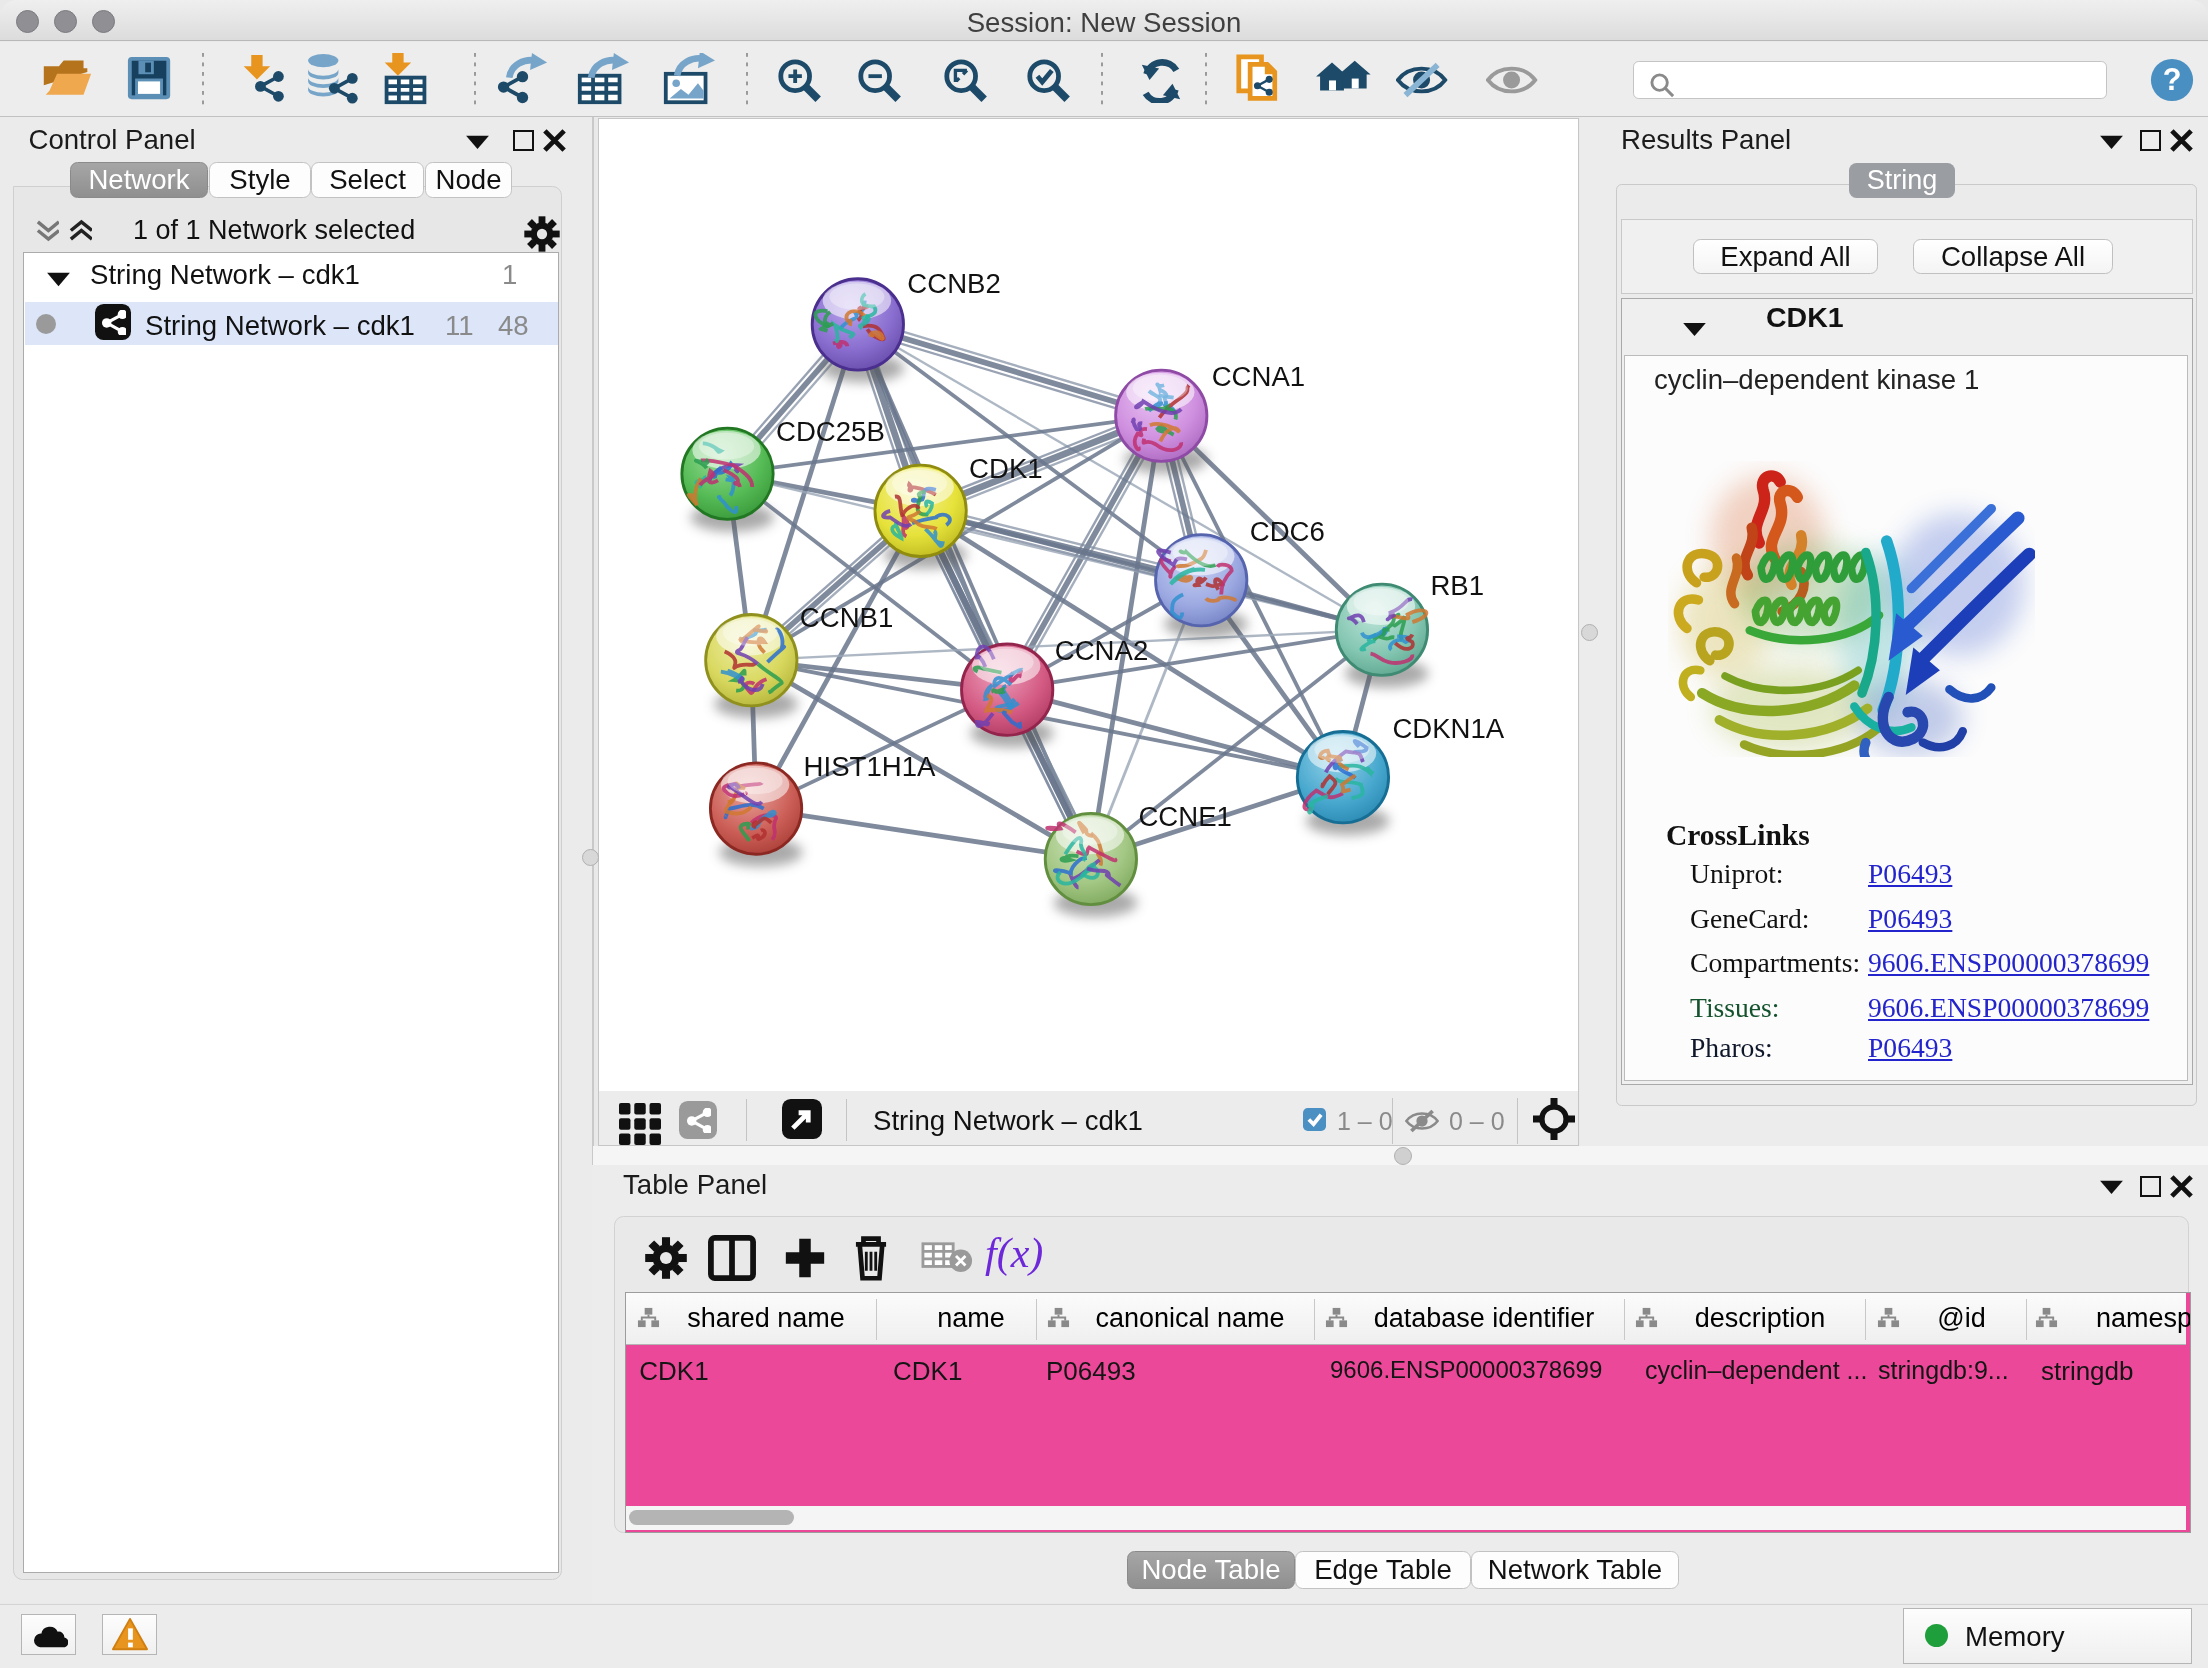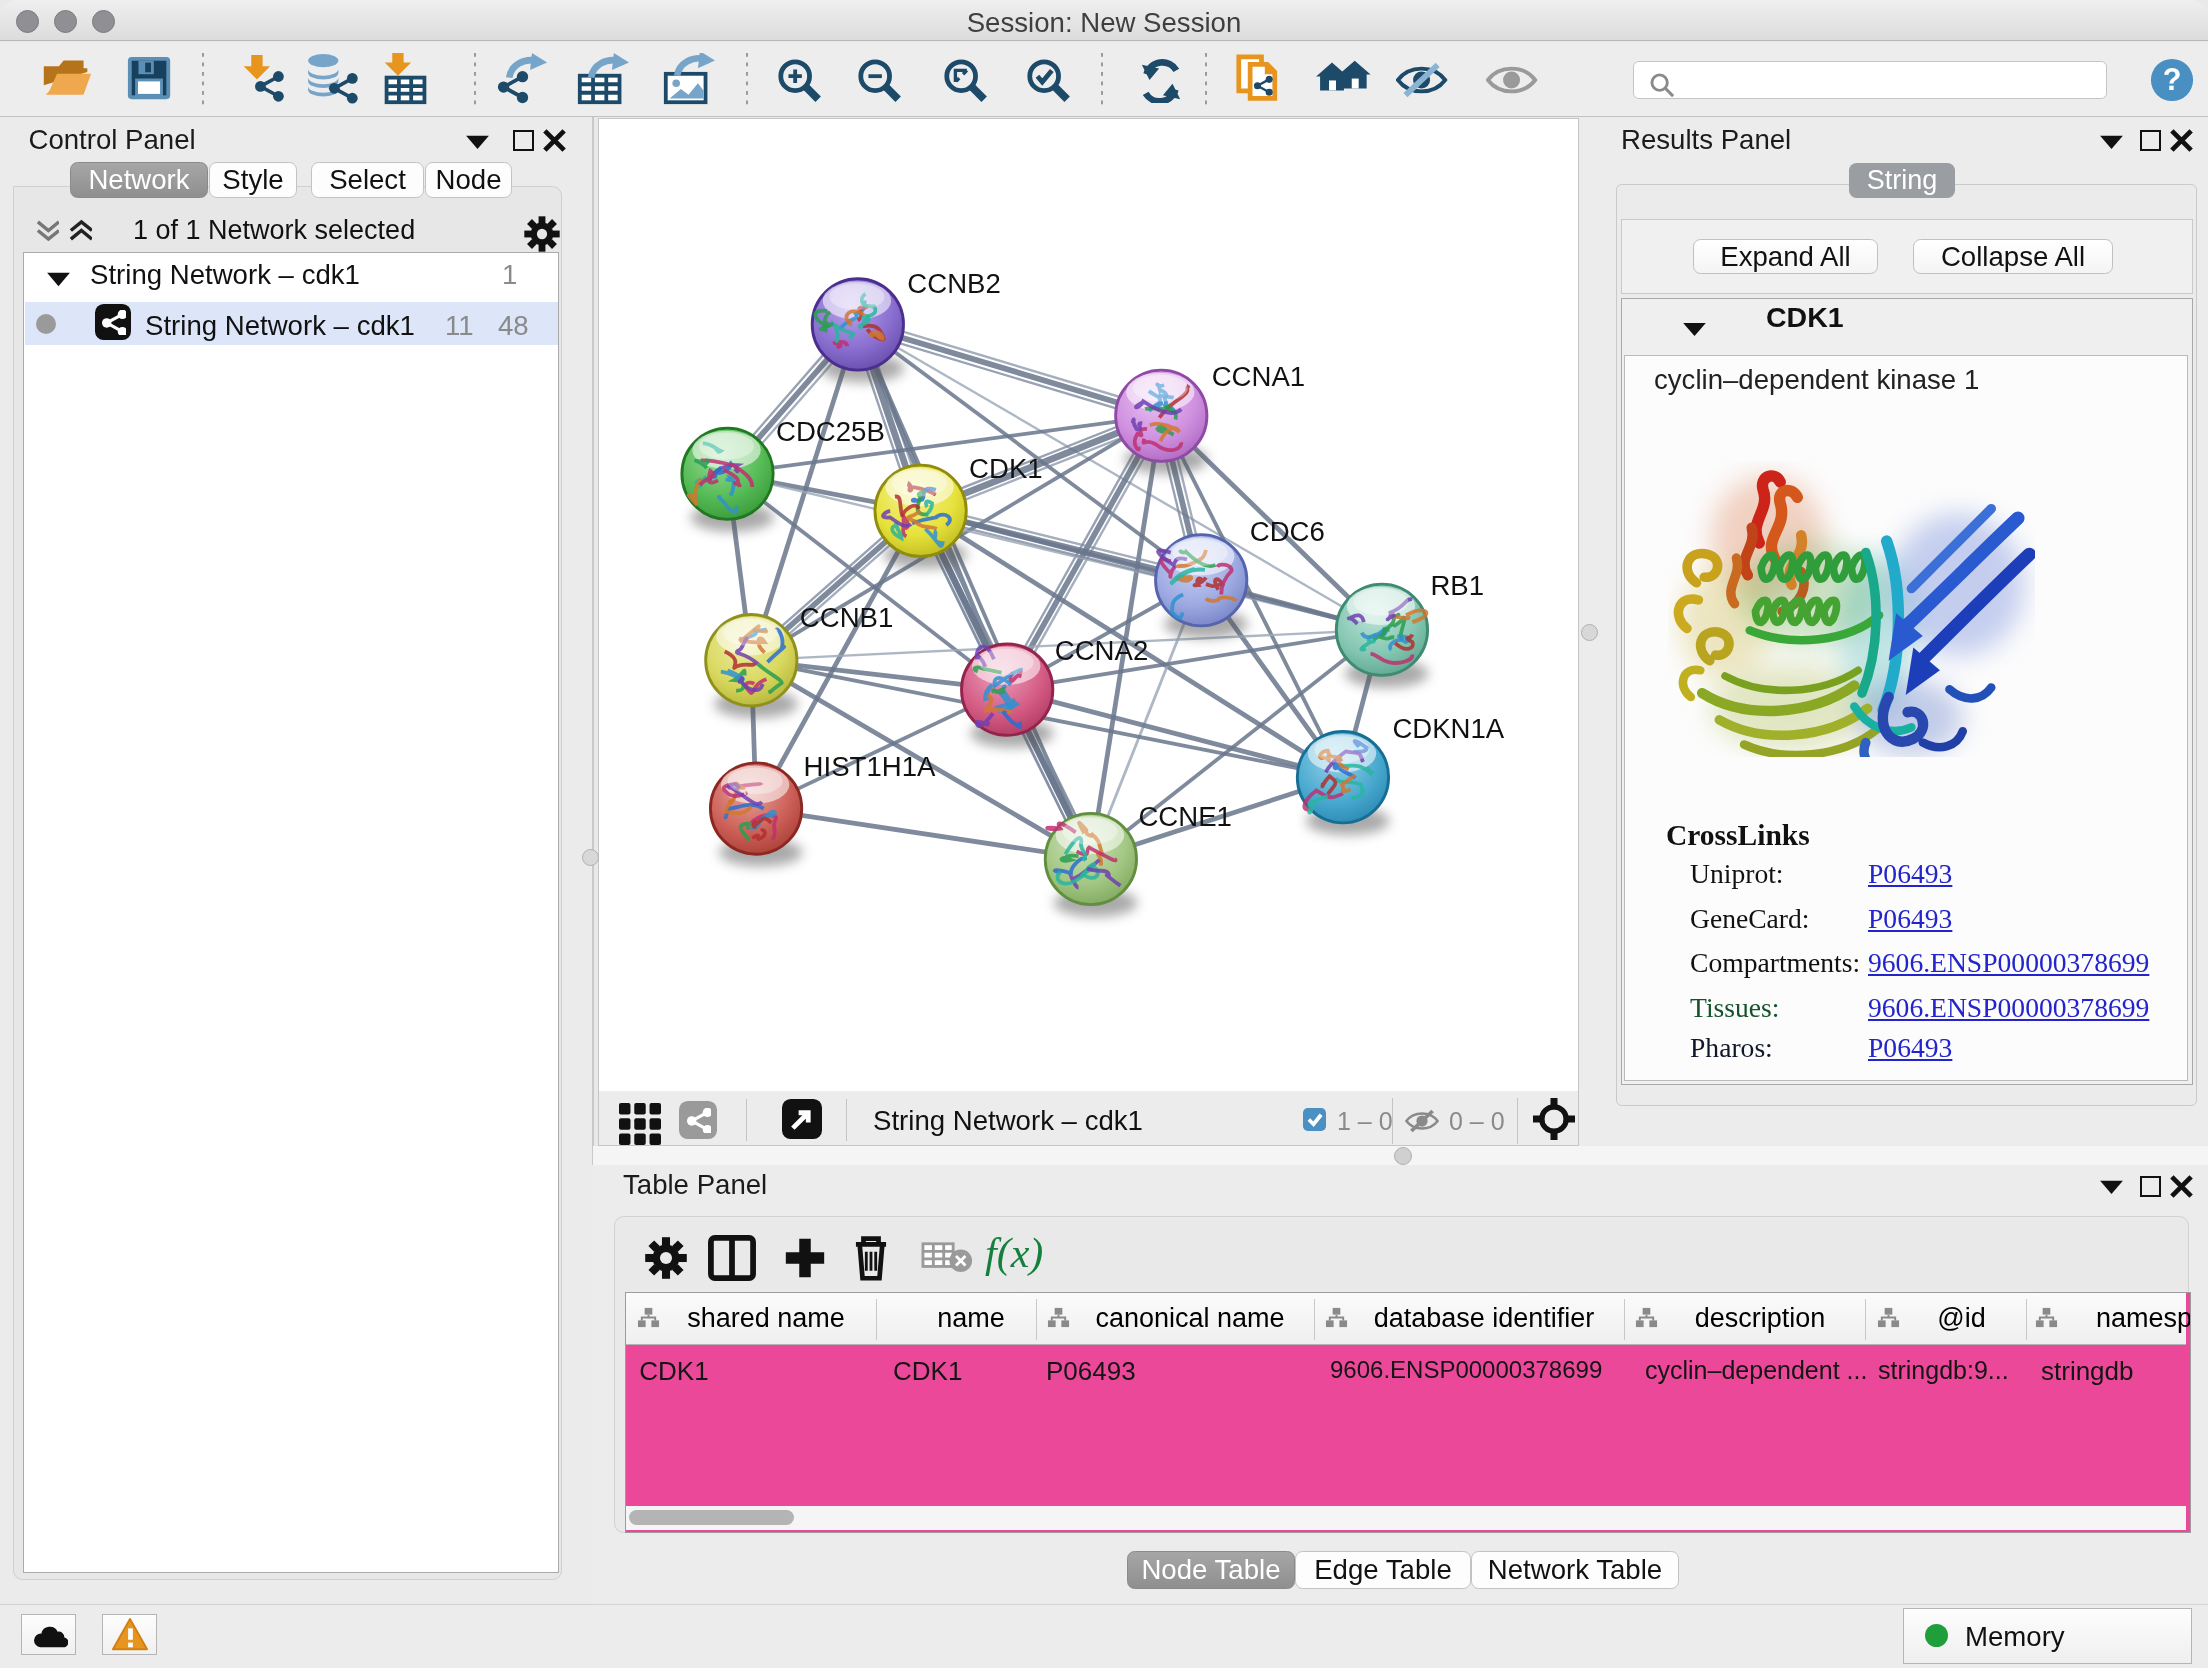--- a/index.html
+++ b/index.html
@@ -206,21 +206,21 @@
 <div class="abs" style="left:0;top:117px;width:592px;height:1486px;background:#ebebeb"></div>
 <div class="abs panel-lbl" style="left:28.5px;top:124px">Control Panel</div>
 <svg class="abs" style="left:464px;top:132px" width="27" height="19" viewBox="0 0 28 20">
     <path d="M2 4 L26 4 L14 18 z" fill="#111"></path>
   </svg>
 <div class="abs" style="left:513px;top:130px;width:21px;height:21px;border:2.9px solid #111"></div>
 <svg class="abs" style="left:542px;top:128px" width="25" height="25" viewBox="0 0 26 26">
     <path d="M3 3 L23 23 M23 3 L3 23" stroke="#111" stroke-width="5"></path>
   </svg>
 <div class="abs tab sel" style="left:70px;top:162px;width:138px">Network</div>
-<div class="abs tab" style="left:209px;top:162px;width:88px">Style</div>
+<div class="abs tab" style="left:209px;top:162px;width:102px">Style</div>
 <div class="abs tab" style="left:311px;top:162px;width:113px">Select</div>
 <div class="abs tab" style="left:425px;top:162px;width:87px">Node</div>
 <div class="abs cp-pane"></div>
 <div class="abs cp-list"></div>
 <svg class="abs" style="left:34px;top:219px" width="25" height="23" viewBox="0 0 26 24">
     <g stroke="#777" stroke-width="3.6" fill="none">
       <path d="M4 3 L15 12 L26 3 M4 12 L15 21 L26 12"></path>
     </g>
   </svg>
 <svg class="abs" style="left:67px;top:219px" width="25" height="23" viewBox="0 0 26 24">
@@ -736,21 +736,21 @@
     <path d="M17 20 v20 M22 20 v20 M27 20 v20" stroke="#111" stroke-width="3"></path>
   </svg>
 <svg class="abs" style="left:921px;top:1240px" width="53" height="34" viewBox="0 0 56 36">
     <g stroke="#9a9a9a" stroke-width="3" fill="#fff">
       <rect x="2" y="4" width="32" height="24"></rect>
       <path d="M2 12 h32 M2 20 h32 M13 4 v24 M24 4 v24"></path>
     </g>
     <circle cx="42" cy="22" r="12" fill="#9a9a9a"></circle>
     <path d="M37 17 L47 27 M47 17 L37 27" stroke="#fff" stroke-width="3"></path>
   </svg>
-<div class="abs serif" style="left:985px;top:1229px;font-size:42px;font-style:italic;color:#15803d">f(x)</div>
+<div class="abs serif" style="left:985px;top:1229px;font-size:42px;font-style:italic;color:#6d28d9">f(x)</div>
 <div class="abs tbl">
     <div class="abs th" style="left:0;width:1560px"></div>
     <svg class="abs" style="left:11.4px;top:13.3px" width="23" height="23" viewBox="0 0 24 22">
       <g fill="#8a8a8a">
         <rect x="8" y="1" width="8" height="7"></rect>
         <rect x="1" y="14" width="8" height="7"></rect>
         <rect x="15" y="14" width="8" height="7"></rect>
         <path d="M12 8 v4 M5 14 v-3 h14 v3" stroke="#8a8a8a" stroke-width="2" fill="none"></path>
       </g>
     </svg>

